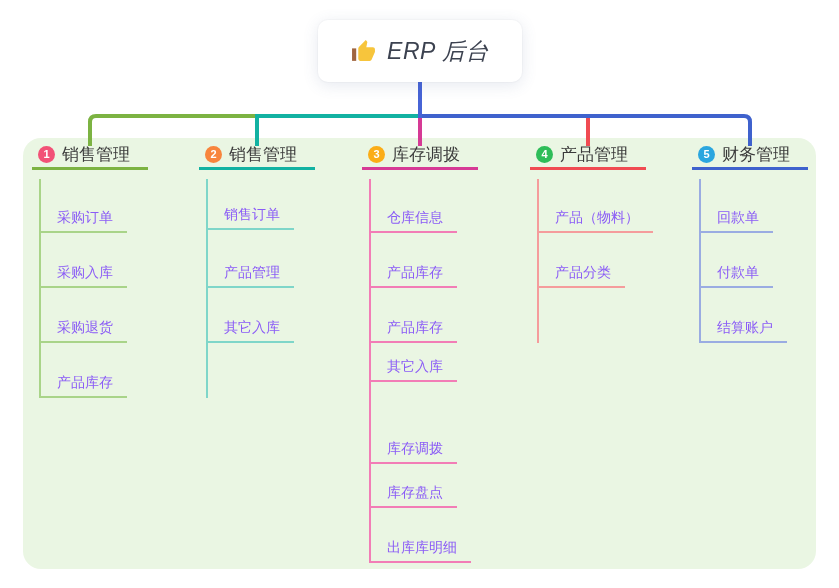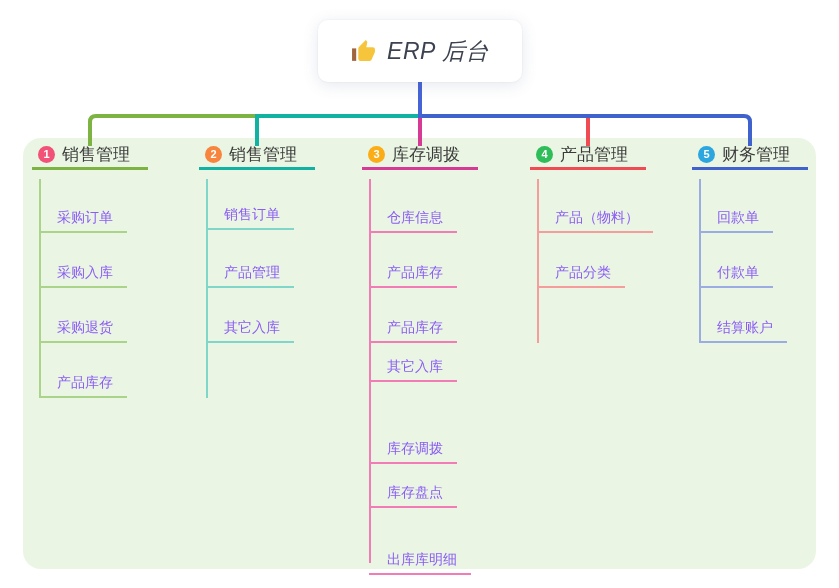--- a/index.html
+++ b/index.html
@@ -91,21 +91,21 @@
       <span class="badge">3</span>
       <span>库存调拨</span>
     </div>
     <div class="vline" style="height:384px;"></div>
     <div class="child" style="top:59px">仓库信息</div>
     <div class="child" style="top:114px">产品库存</div>
     <div class="child" style="top:169px">产品库存</div>
     <div class="child" style="top:208px">其它入库</div>
     <div class="child" style="top:290px">库存调拨</div>
     <div class="child" style="top:334px">库存盘点</div>
-    <div class="child" style="top:401px">出库库明细</div>
+    <div class="child" style="top:389px">出库库明细</div>
   </div>
 
   <div class="branch" style="left: 530px; --main: #F04B52; --light: #F59C9C; --badge: #2EBD59;">
     <div class="branch-header">
       <span class="badge">4</span>
       <span>产品管理</span>
     </div>
     <div class="vline" style="height:164px;"></div>
     <div class="child" style="top:59px">产品（物料）</div>
     <div class="child" style="top:114px">产品分类</div>

